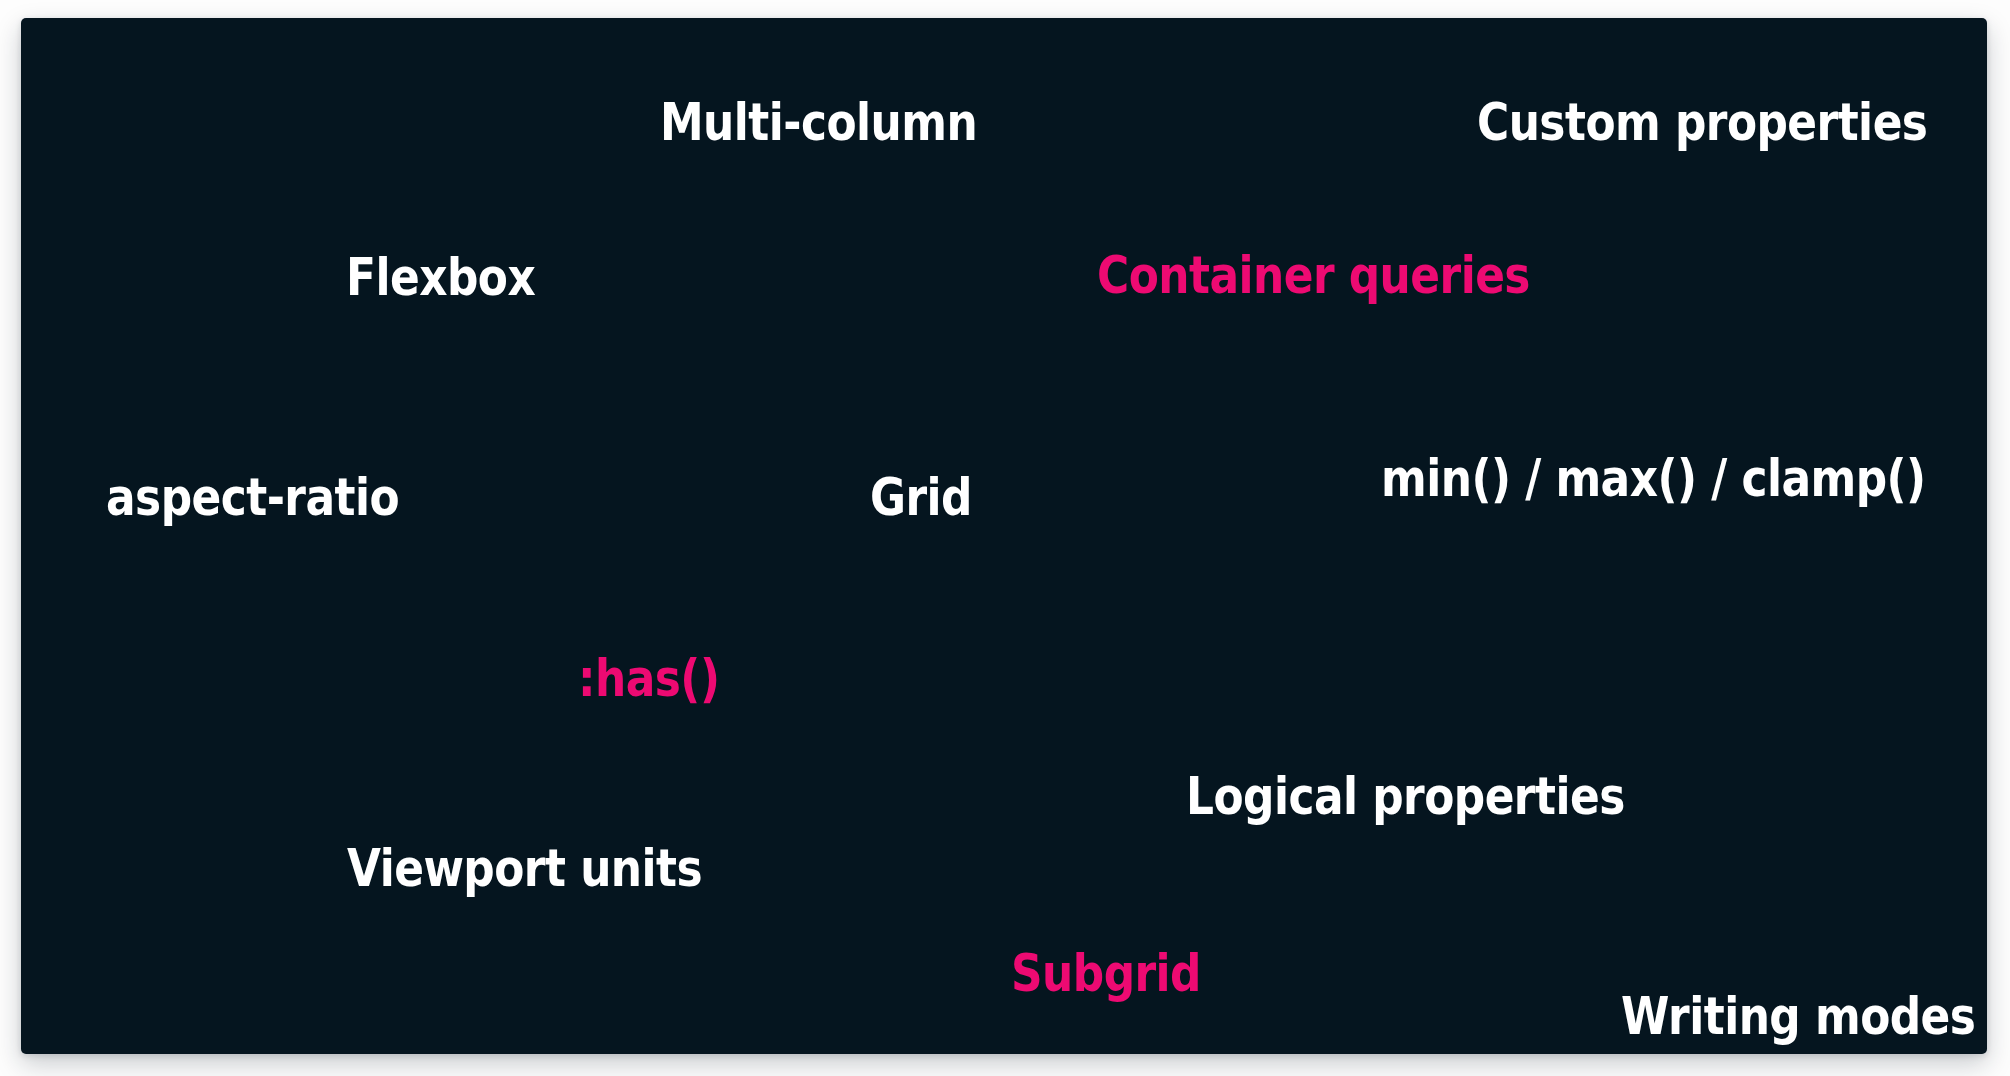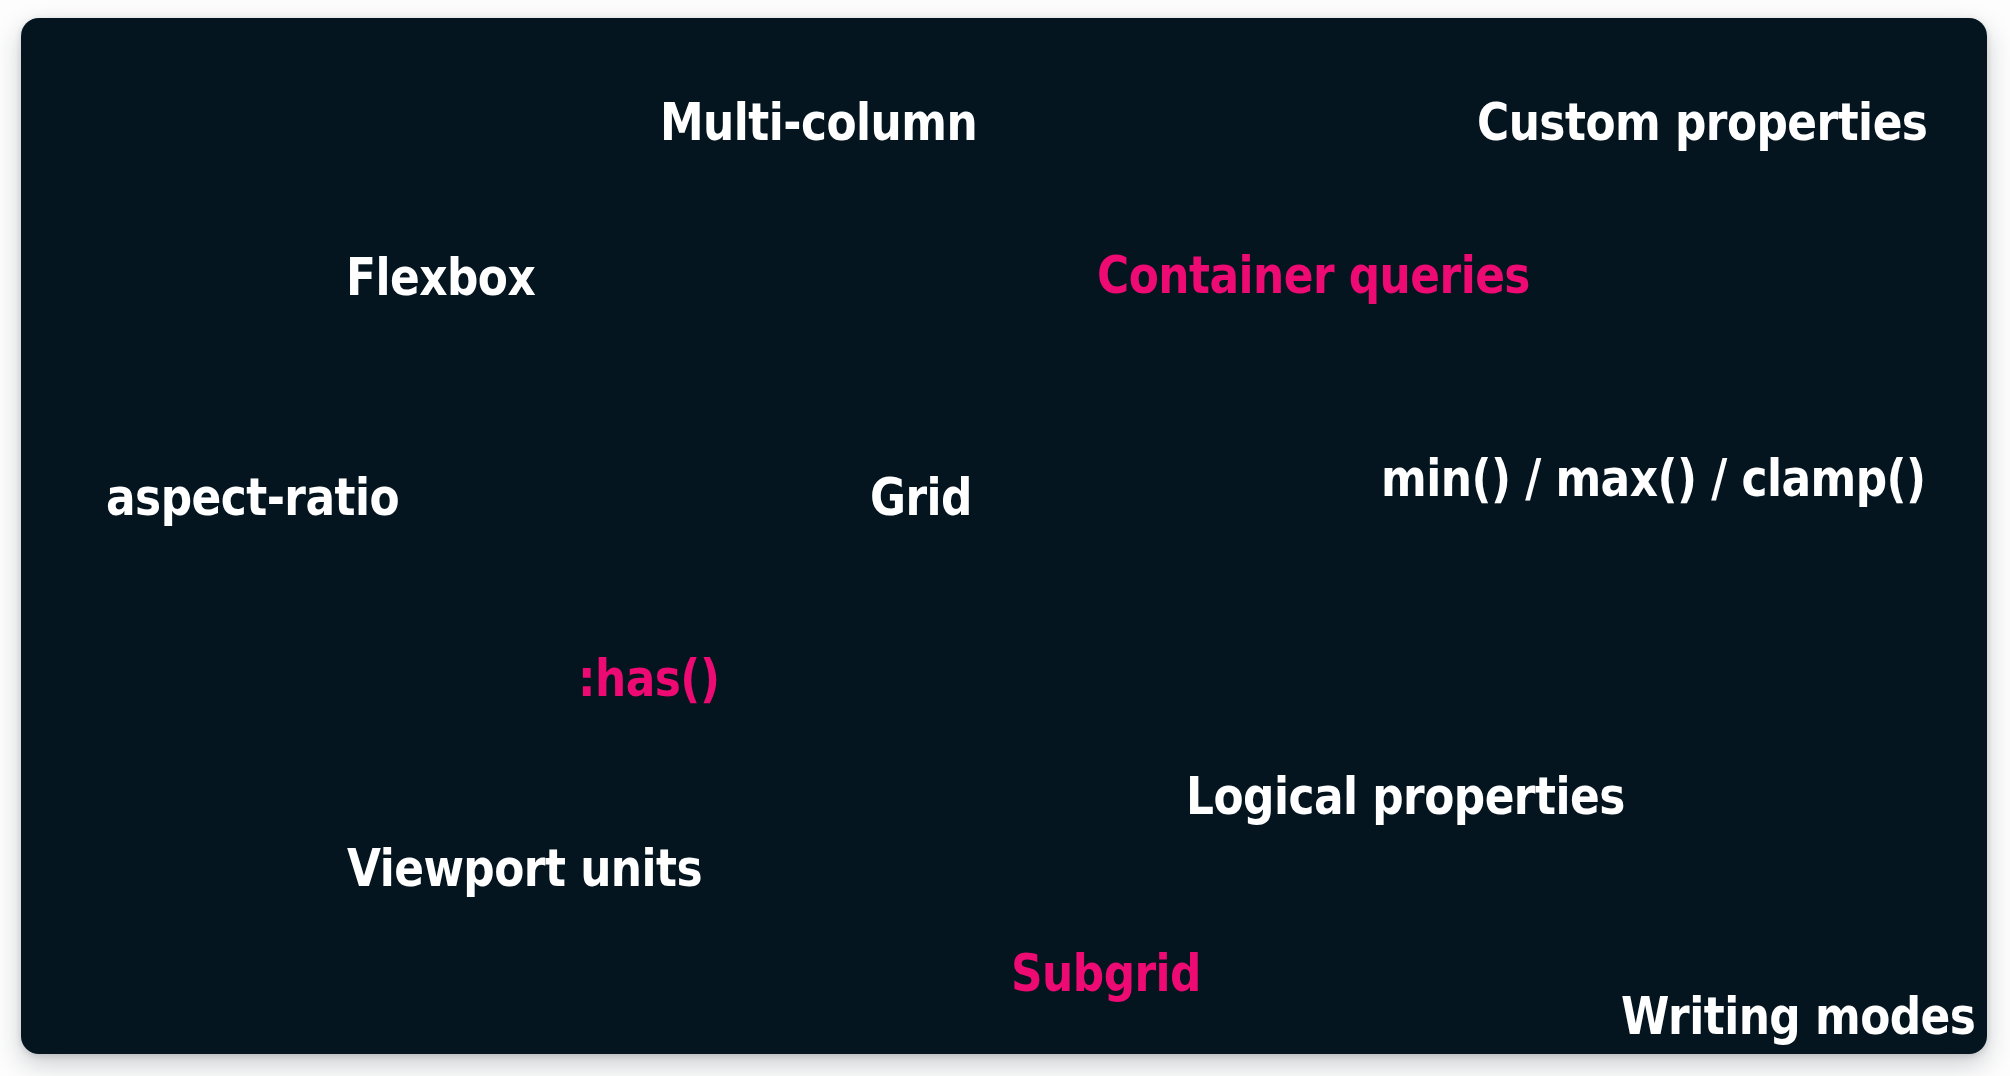--- a/index.html
+++ b/index.html
@@ -49,21 +49,21 @@
     transform-origin: left center;
     -webkit-font-smoothing: antialiased;
   }
   .feature-label.tone-light { color: #ffffff; }
   .feature-label.tone-accent { color: #ed0a72; }
 </style>
 </head>
 <body>
 
 <div id="stage" style="background: rgb(253, 253, 253);">
-  <div id="feature-card" style="background: rgb(5, 21, 31); border-radius: 18px;">
+  <div id="feature-card" style="background: rgb(5, 21, 31); border-radius: 5px;">
 
   <span class="feature-label tone-light" style="left: 639px; top: 79px; font-size: 51px;">Multi-column</span>
       <span class="feature-label tone-light" style="left: 1456px; top: 79px; font-size: 51px;">Custom properties</span>
       <span class="feature-label tone-light" style="left: 325px; top: 234px; font-size: 51px;">Flexbox</span>
       <span class="feature-label tone-accent" style="left: 1076px; top: 232px; font-size: 51px;">Container queries</span>
       <span class="feature-label tone-light" style="left: 85px; top: 454px; font-size: 51px;">aspect-ratio</span>
       <span class="feature-label tone-light" style="left: 849px; top: 454px; font-size: 51px;">Grid</span>
       <span class="feature-label tone-light" style="left: 1360px; top: 435px; font-size: 51px;">min() / max() / clamp()</span>
       <span class="feature-label tone-accent" style="left: 557px; top: 635px; font-size: 51px;">:has()</span>
       <span class="feature-label tone-light" style="left: 1165px; top: 753px; font-size: 51px;">Logical properties</span>

